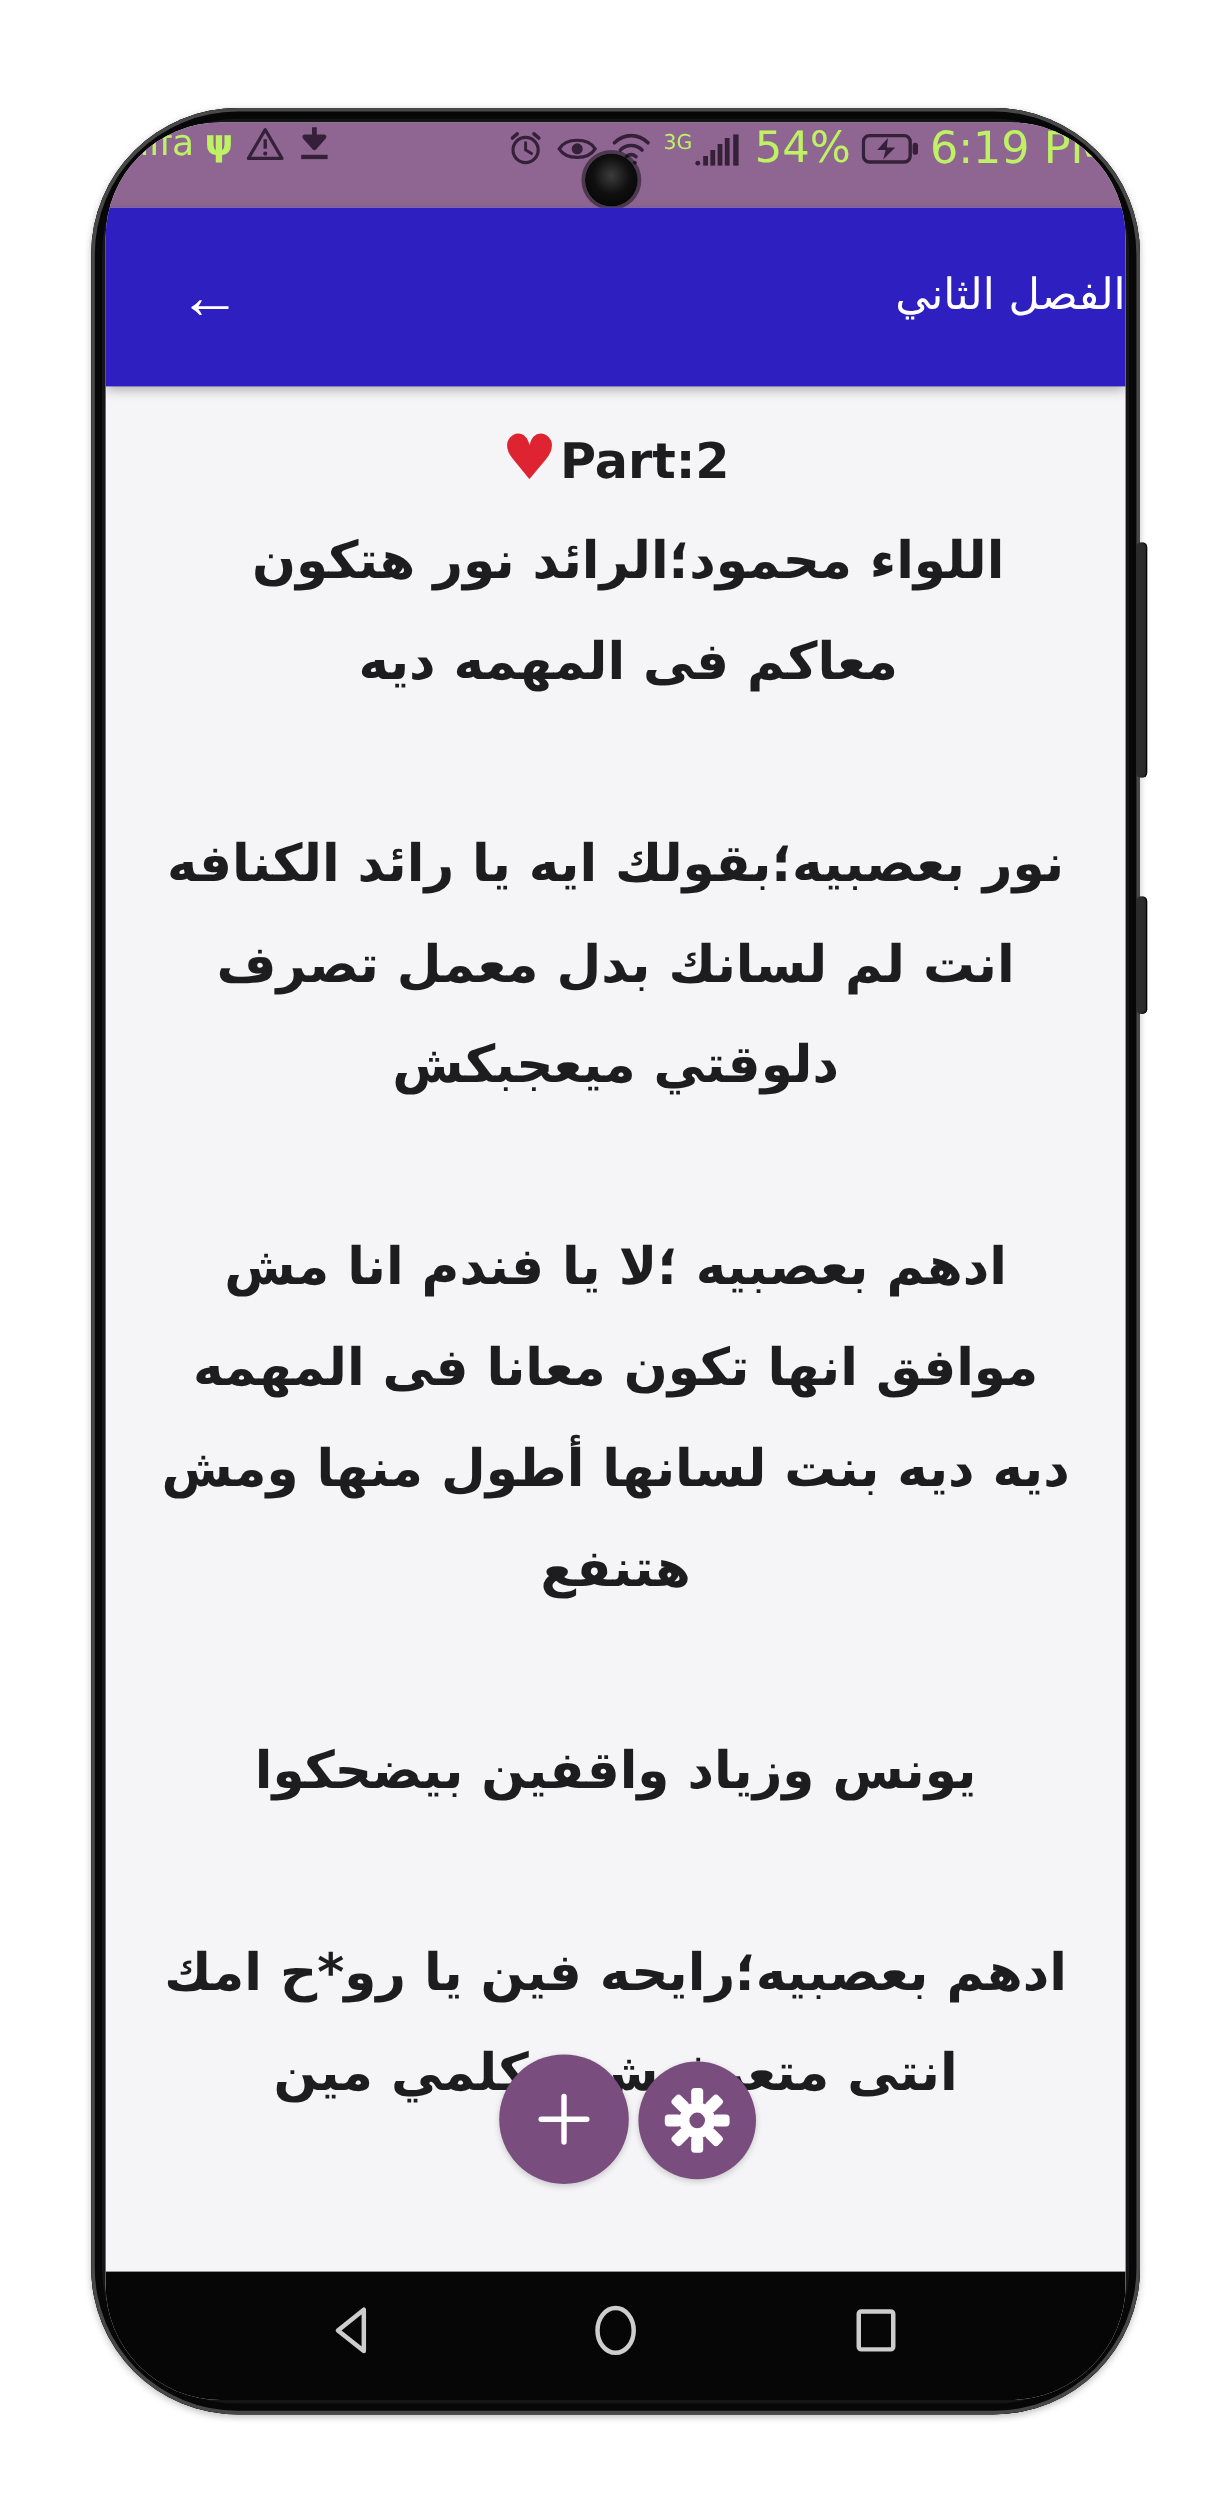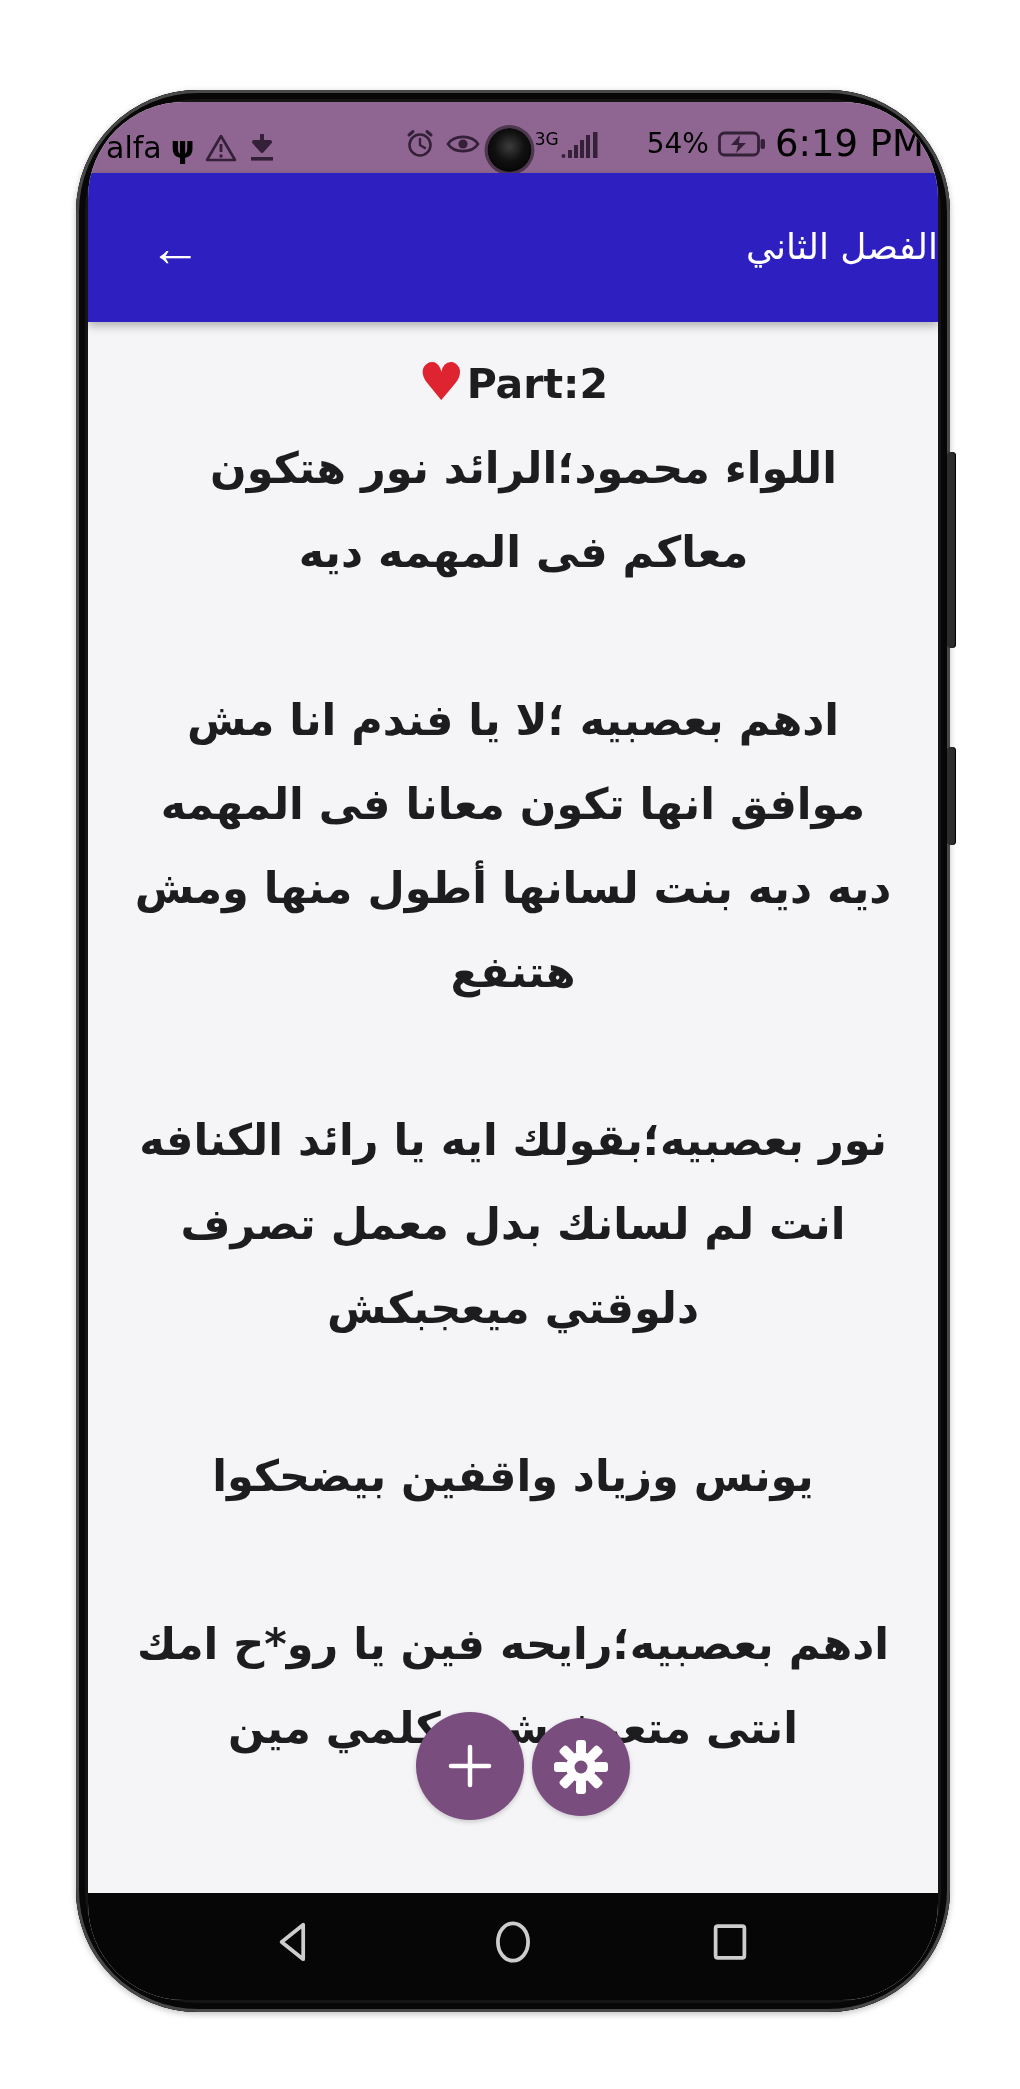--- a/index.html
+++ b/index.html
@@ -20,40 +20,40 @@
   .side-btn.volume{top:362px;height:196px;}
   .side-btn.power{top:657px;height:98px;}
   
   .screen{
     position:absolute;left:12px;top:12px;right:12px;bottom:12px;
     border-radius:96px;overflow:hidden;background:#f5f4f6;
   }
   
   .statusbar{
     position:absolute;left:0;top:0;width:100%;height:71px;
-    background:#8f6691;color:#000000;
-    display:flex;align-items:flex-end;justify-content:space-between;
+    background:#8f6691;color:#bef264;
+    display:flex;align-items:flex-start;justify-content:space-between;
     box-sizing:border-box;padding:0 14px 8px 18px;
     font-size:29px;
   }
   .sb-group{display:flex;align-items:center;gap:9px;}
   .sb-carrier{font-size:30px;letter-spacing:0;}
   .sb-ico{display:inline-flex;align-items:center;}
   .sb-ico svg{display:block;}
   .usb-glyph{font-size:30px;font-weight:bold;line-height:1;}
   .net-wrap{display:flex;align-items:flex-end;gap:1px;}
   .net-label{font-size:17px;font-weight:normal;transform:translateY(-10px);}
   .punch-wrap{
     position:absolute;left:50%;top:26px;transform:translateX(-58%);
     width:44px;height:44px;border-radius:50%;
     background:radial-gradient(circle at 50% 42%, #3c3c3c 0%, #101010 45%, #000 100%);
     box-shadow:0 0 0 3px rgba(0,0,0,0.45);
   }
   .sb-time{font-size:37px;}
-  .sb-batt-pct{font-size:28px;margin-left:36px;}
+  .sb-batt-pct{font-size:36px;}
   
   .appbar{
     position:absolute;left:0;top:71px;width:100%;height:149px;
     background:#2e1fc0;color:#ffffff;
     box-shadow:0 4px 9px rgba(0,0,0,0.28);
     z-index:3;
   }
   .back-btn{
     position:absolute;left:52px;top:50%;transform:translateY(-50%);
     width:70px;height:70px;display:flex;align-items:center;justify-content:center;
@@ -182,22 +182,22 @@
       </button>
       <div class="appbar-title">الفصل الثاني</div>
     </div>
 
     <div class="content">
       <div class="part-line">
         <span class="heart">♥</span>
         <span>Part:2</span>
       </div>
       <p class="para">اللواء محمود؛الرائد نور هتكون معاكم فى المهمه ديه</p>
+      <p class="para">نور بعصبيه؛بقولك ايه يا رائد الكنافه انت لم لسانك بدل معمل تصرف دلوقتي ميعجبكش</p>
       <p class="para">ادهم بعصبيه ؛لا يا فندم انا مش موافق انها تكون معانا فى المهمه ديه ديه بنت لسانها أطول منها ومش هتنفع</p>
-      <p class="para">نور بعصبيه؛بقولك ايه يا رائد الكنافه انت لم لسانك بدل معمل تصرف دلوقتي ميعجبكش</p>
       <p class="para">يونس وزياد واقفين بيضحكوا</p>
       <p class="para">ادهم بعصبيه؛رايحه فين يا رو*ح امك انتى متعرفيش بتكلمي مين</p>
     </div>
 
     <button class="fab add">
       <svg width="54" height="54" viewBox="0 0 54 54">
         <line x1="27" y1="8" x2="27" y2="46" stroke="#ffffff" stroke-width="4.5" stroke-linecap="round"></line>
         <line x1="8" y1="27" x2="46" y2="27" stroke="#ffffff" stroke-width="4.5" stroke-linecap="round"></line>
       </svg>
     </button>

